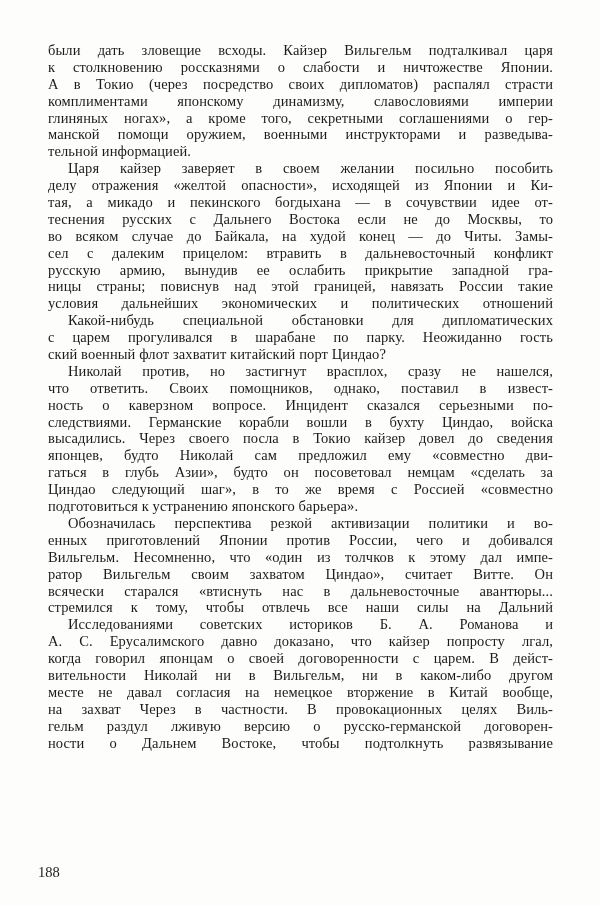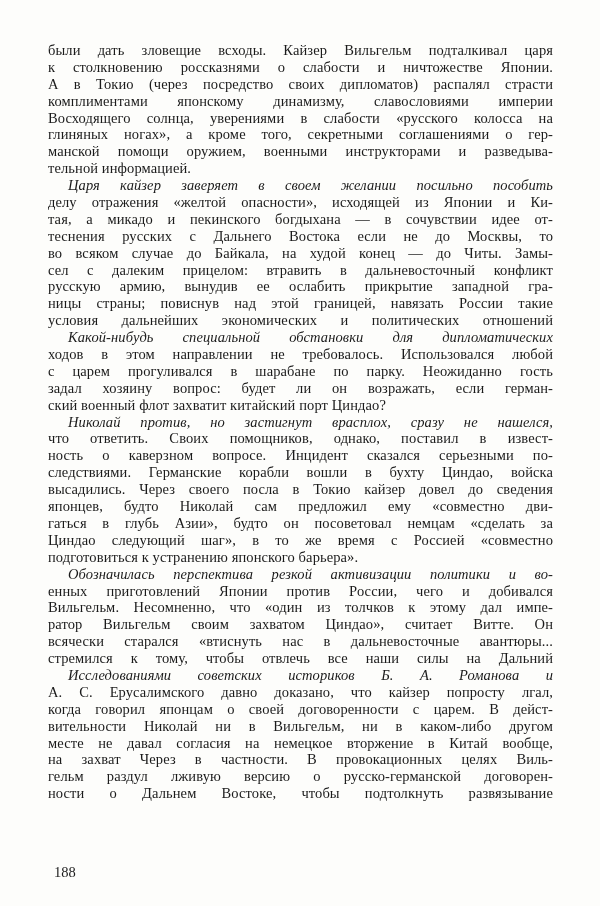--- a/index.html
+++ b/index.html
@@ -32,62 +32,57 @@
     height: 16.9px;
     white-space: nowrap;         
     white-space: normal;
     text-align: justify;
     text-align-last: justify;
     letter-spacing: 0.1px;
     overflow: hidden;
   }
   .line.indent {
     text-indent: 20px;
-    font-style: italic;
   }
   .line.endline {
     text-align: center;
     text-align-last: left;
   }
   .page-number {
     position: absolute;
     left: 38px;
     top: 864px;
     font-size: 14.5px;
     line-height: 17px;
     color: #1b1b1b;
-    margin-left: 16px;
   }
 </style>
 </head>
 <body>
 
 <div class="page">
   <div class="text-column">
     <div class="line">были дать зловещие всходы. Кайзер Вильгельм подталкивал царя</div>
     <div class="line">к столкновению россказнями о слабости и ничтожестве Японии.</div>
     <div class="line">А в Токио (через посредство своих дипломатов) распалял страсти</div>
     <div class="line">комплиментами японскому динамизму, славословиями империи</div>
-    <div class="line">Восходящего солнца, уверениями в слабости «русского колосса на</div>
     <div class="line">глиняных ногах», а кроме того, секретными соглашениями о гер-</div>
     <div class="line">манской помощи оружием, военными инструкторами и разведыва-</div>
     <div class="line endline">тельной информацией.</div>
     <div class="line indent">Царя кайзер заверяет в своем желании посильно пособить</div>
     <div class="line">делу отражения «желтой опасности», исходящей из Японии и Ки-</div>
     <div class="line">тая, а микадо и пекинского богдыхана — в сочувствии идее от-</div>
     <div class="line">теснения русских с Дальнего Востока если не до Москвы, то</div>
     <div class="line">во всяком случае до Байкала, на худой конец — до Читы. Замы-</div>
     <div class="line">сел с далеким прицелом: втравить в дальневосточный конфликт</div>
     <div class="line">русскую армию, вынудив ее ослабить прикрытие западной гра-</div>
     <div class="line">ницы страны; повиснув над этой границей, навязать России такие</div>
     <div class="line">условия дальнейших экономических и политических отношений</div>
     <div class="line indent">Какой-нибудь специальной обстановки для дипломатических</div>
-    <div class="line">ходов в этом направлении не требовалось. Использовался любой</div>
     <div class="line">с царем прогуливался в шарабане по парку. Неожиданно гость</div>
-    <div class="line">задал хозяину вопрос: будет ли он возражать, если герман-</div>
     <div class="line endline">ский военный флот захватит китайский порт Циндао?</div>
     <div class="line indent">Николай против, но застигнут врасплох, сразу не нашелся,</div>
     <div class="line">что ответить. Своих помощников, однако, поставил в извест-</div>
     <div class="line">ность о каверзном вопросе. Инцидент сказался серьезными по-</div>
     <div class="line">следствиями. Германские корабли вошли в бухту Циндао, войска</div>
     <div class="line">высадились. Через своего посла в Токио кайзер довел до сведения</div>
     <div class="line">японцев, будто Николай сам предложил ему «совместно дви-</div>
     <div class="line">гаться в глубь Азии», будто он посоветовал немцам «сделать за</div>
     <div class="line">Циндао следующий шаг», в то же время с Россией «совместно</div>
     <div class="line endline">подготовиться к устранению японского барьера».</div>

